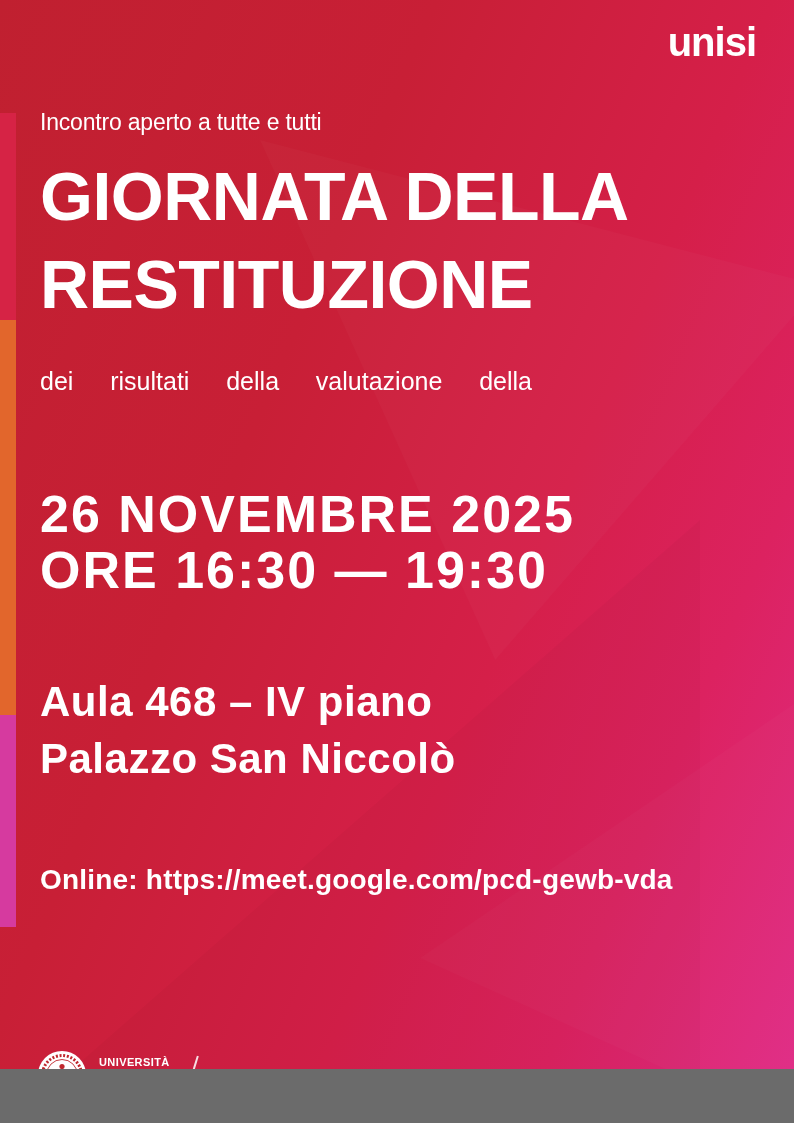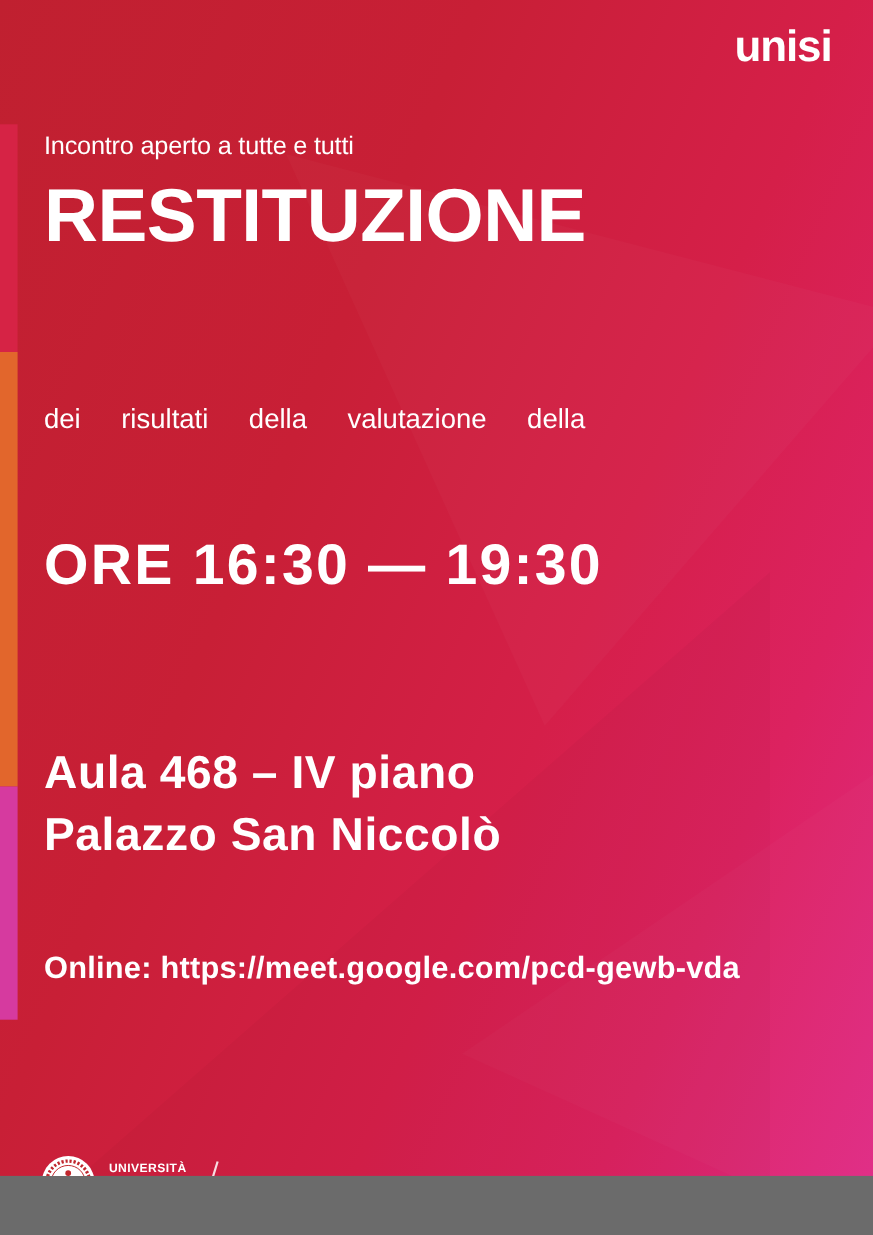--- a/index.html
+++ b/index.html
@@ -35,21 +35,21 @@
   .stripe { position: absolute; left: 0; width: 16px; }
   .stripe-crimson { top: 113px; height: 207px; background: var(--stripe-crimson, #d62345); }
   .stripe-orange  { top: 320px; height: 395px; background: var(--stripe-orange, #e2662c); }
   .stripe-magenta { top: 715px; height: 212px; background: var(--stripe-magenta, #d63a9f); }
 
   .brand {
     position: absolute; top: 20px; right: 38px;
     font-size: 40px; font-weight: 700; letter-spacing: -1px;
   }
   .kicker {
-    position: absolute; left: 40px; top: 119px;
+    position: absolute; left: 40px; top: 109px;
     font-size: 23px; font-weight: 400; letter-spacing: -0.2px;
   }
   .title {
     position: absolute; left: 40px; top: 152px;
     font-size: 68px; font-weight: 700; line-height: 88px; letter-spacing: -0.5px;
     white-space: nowrap;
   }
   .subtitle {
     position: absolute; left: 40px; top: 362px; width: 492px;
     font-size: 25px; font-weight: 400; line-height: 38px;
@@ -104,28 +104,30 @@
 
   <div class="stripe stripe-crimson"></div>
   <div class="stripe stripe-orange"></div>
   <div class="stripe stripe-magenta"></div>
 
   <div class="brand">unisi</div>
 
   <div class="kicker">Incontro aperto a tutte e tutti</div>
 
   <div class="title">
+    <div>GIORNATA DELLA</div>
     <div>RESTITUZIONE</div>
   </div>
 
   <div class="subtitle">
     <div class="justified">dei risultati della valutazione della</div>
   </div>
 
   <div class="datetime">
+    <div>26 NOVEMBRE 2025</div>
     <div>ORE 16:30 — 19:30</div>
   </div>
 
   <div class="location">
     <div>Aula 468 – IV piano</div>
     <div>Palazzo San Niccolò</div>
   </div>
 
   <div class="online">
     <span>Online:</span>

